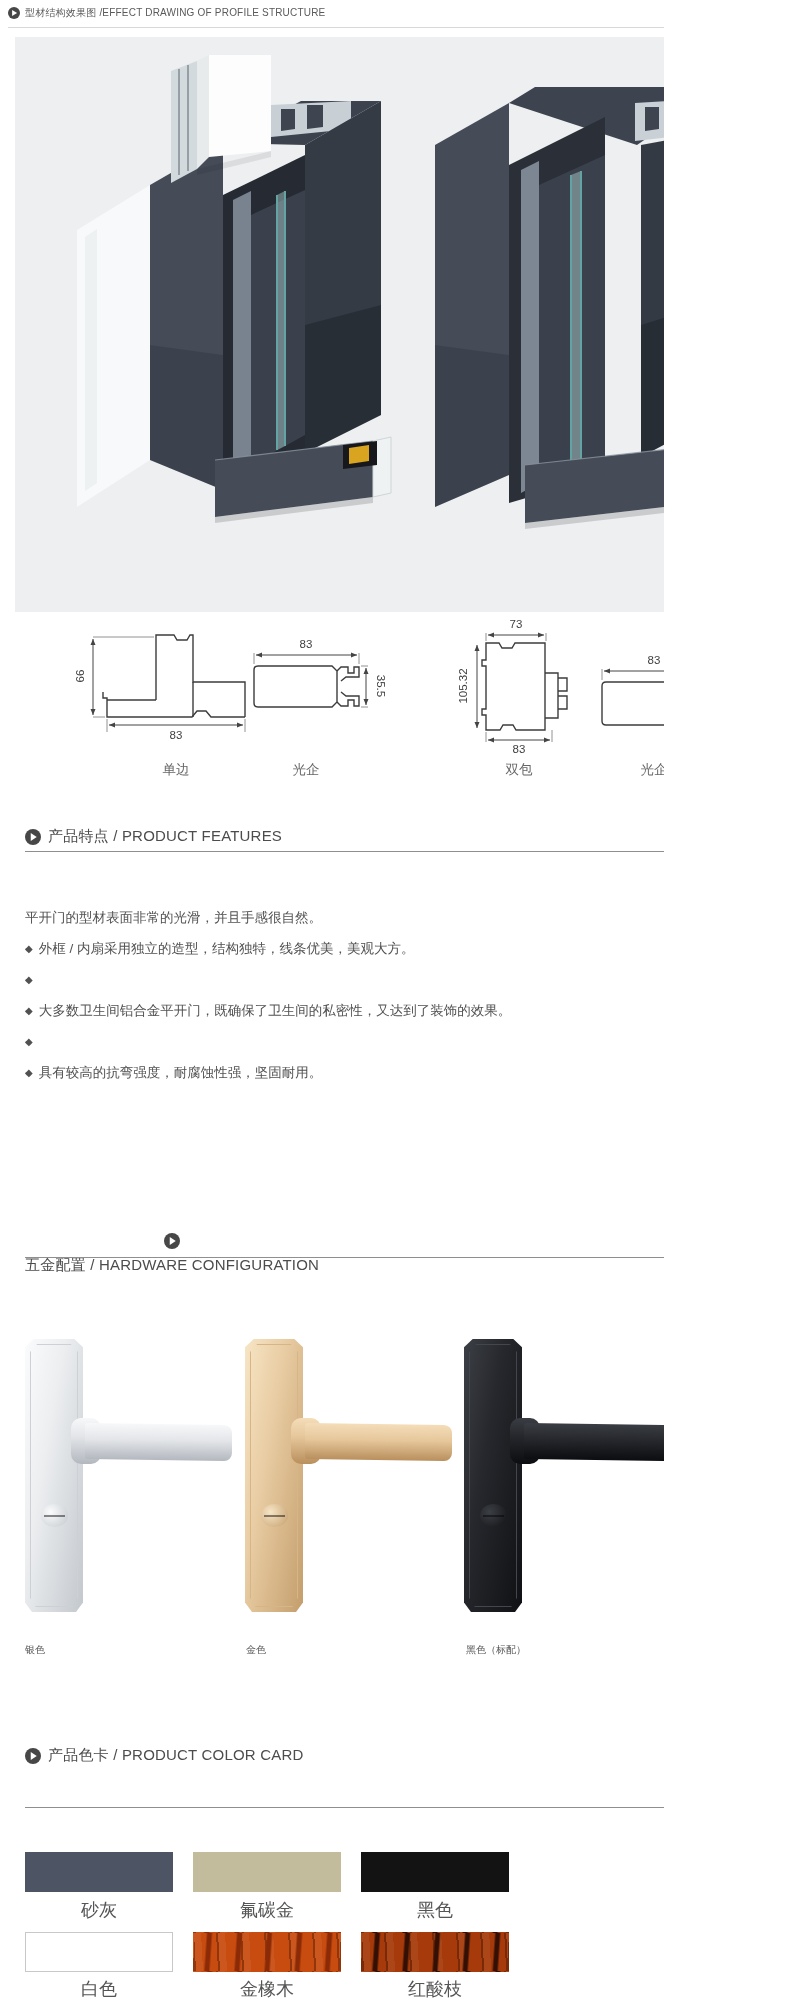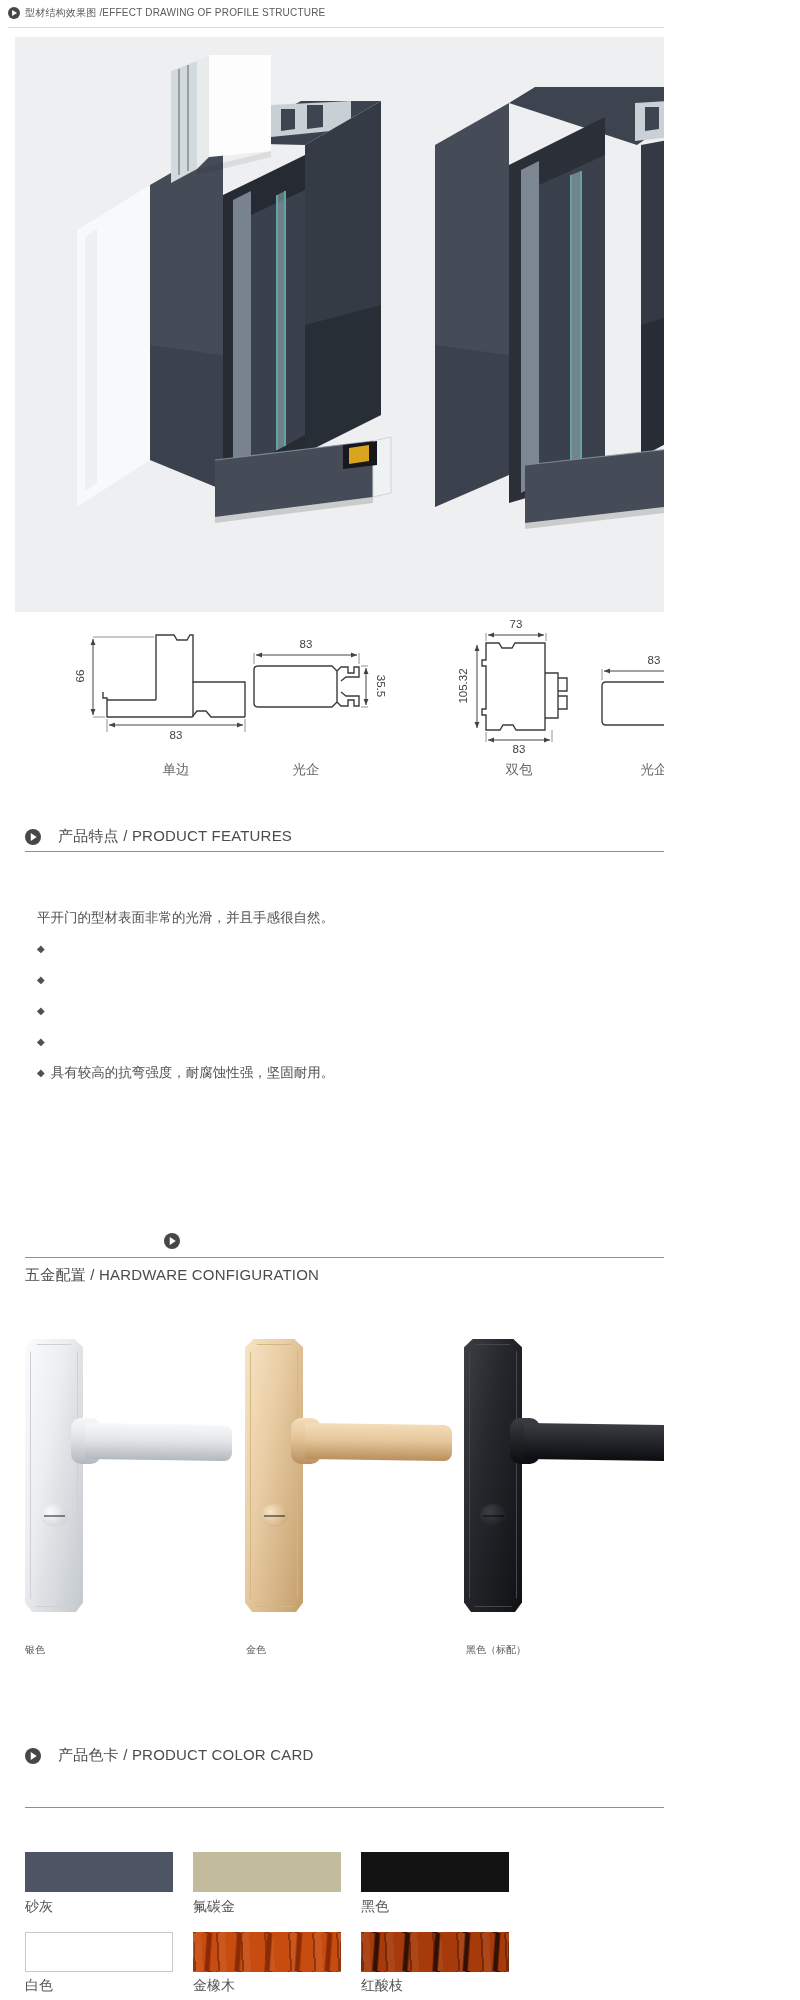--- a/index.html
+++ b/index.html
@@ -15,27 +15,27 @@
         width:0;height:0;border-style:solid;border-color:transparent;border-left-color:#fff;}
   .play-icon.small::after{border-width:3px 0 3px 5px;}
   .play-icon.big::after{border-width:4px 0 4px 6px;}
   .top-header .t{font-size:10px;color:#5a5a5a;letter-spacing:.2px;}
   .top-rule{position:absolute;left:8px;top:27px;width:784px;height:1px;background:#d8d8d8;}
 
   
   .panel{position:absolute;left:15px;top:37px;width:770px;height:575px;background:#edeff0;}
 
   
-  .section-header{position:absolute;left:25px;display:flex;align-items:center;gap:17px;}
+  .section-header{position:absolute;left:25px;display:flex;align-items:center;gap:7px;}
   .section-header .t{font-size:15px;color:#4c4c4c;letter-spacing:.2px;}
   .section-rule{position:absolute;left:25px;width:653px;height:1px;background:#8f8f8f;}
 
   
   .features{position:absolute;left:25px;top:907px;width:740px;font-size:13.5px;color:#515151;}
-  .features .line{display:flex;line-height:22px;margin-bottom:9px;margin-left:12px;}
+  .features .line{display:flex;line-height:22px;margin-bottom:9px;}
   .features .glyph{font-size:10px;margin-right:6px;line-height:22px;color:#515151;}
 
   
   .handle{position:absolute;width:210px;height:276px;}
   .plate{position:absolute;left:0;top:0;width:58px;height:273px;
          background:linear-gradient(100deg,var(--plateHi) 0%,var(--plate) 38%,var(--plateSh) 100%);
          clip-path:polygon(15% 0,85% 0,100% 3%,100% 96.5%,88% 100%,12% 100%,0 96.5%,0 3%);}
   .plate::after{content:"";position:absolute;inset:5px;border:1px solid var(--line);
          clip-path:polygon(15% 0,85% 0,100% 3%,100% 96.5%,88% 100%,12% 100%,0 96.5%,0 3%);}
   .neck{position:absolute;left:46px;top:79px;width:30px;height:46px;border-radius:10px;
@@ -48,21 +48,21 @@
   .thumbturn::after{content:"";position:absolute;left:3px;right:3px;top:50%;height:2px;
          background:rgba(0,0,0,.45);transform:translateY(-50%);}
   .handle-label{position:absolute;top:1643px;font-size:10px;color:#555;}
 
   
   .swatch{position:absolute;width:148px;height:40px;background:var(--hex);
           border:1px solid var(--border,transparent);box-sizing:border-box;}
   .swatch.wood{background-color:var(--hex);
           background-image:repeating-linear-gradient(94deg,rgba(0,0,0,0) 0 12px,var(--hex2) 14px 17px,rgba(0,0,0,0) 19px 30px),
                            repeating-linear-gradient(87deg,rgba(0,0,0,.28) 0 2px,rgba(255,255,255,.06) 2px 9px,rgba(0,0,0,0) 9px 24px);}
-  .swatch-label{position:absolute;width:148px;text-align:left;font-size:14px;color:#555;}
+  .swatch-label{position:absolute;width:148px;text-align:center;font-size:18px;color:#555;}
 
   svg text{font-family:"Liberation Sans","DejaVu Sans",sans-serif;}
   .dimtxt{font-size:11.5px;fill:#3f3f3f;}
   .dwlabel{font-size:13.5px;fill:#666;}
 </style>
 </head>
 <body>
 
 <div id="page">
 
@@ -223,26 +223,28 @@
     <span class="t">产品特点 / PRODUCT FEATURES</span>
   </div>
   <div class="section-rule" style="top:851px;"></div>
 
   <div class="features">
     <div class="line">
         <span>平开门的型材表面非常的光滑，并且手感很自然。</span>
       </div>
     <div class="line">
         <span class="glyph">◆</span>
-      </div>
-    <div class="line">
-        <span class="glyph">◆</span>
-      </div>
-    <div class="line">
-        <span class="glyph">◆</span>
+        <span>外框 / 内扇采用独立的造型，结构独特，线条优美，美观大方。</span>
+      </div>
+    <div class="line">
+        <span class="glyph">◆</span>
+      </div>
+    <div class="line">
+        <span class="glyph">◆</span>
+        <span>大多数卫生间铝合金平开门，既确保了卫生间的私密性，又达到了装饰的效果。</span>
       </div>
     <div class="line">
         <span class="glyph">◆</span>
       </div>
     <div class="line">
         <span class="glyph">◆</span>
         <span>具有较高的抗弯强度，耐腐蚀性强，坚固耐用。</span>
       </div>
   </div>
 

